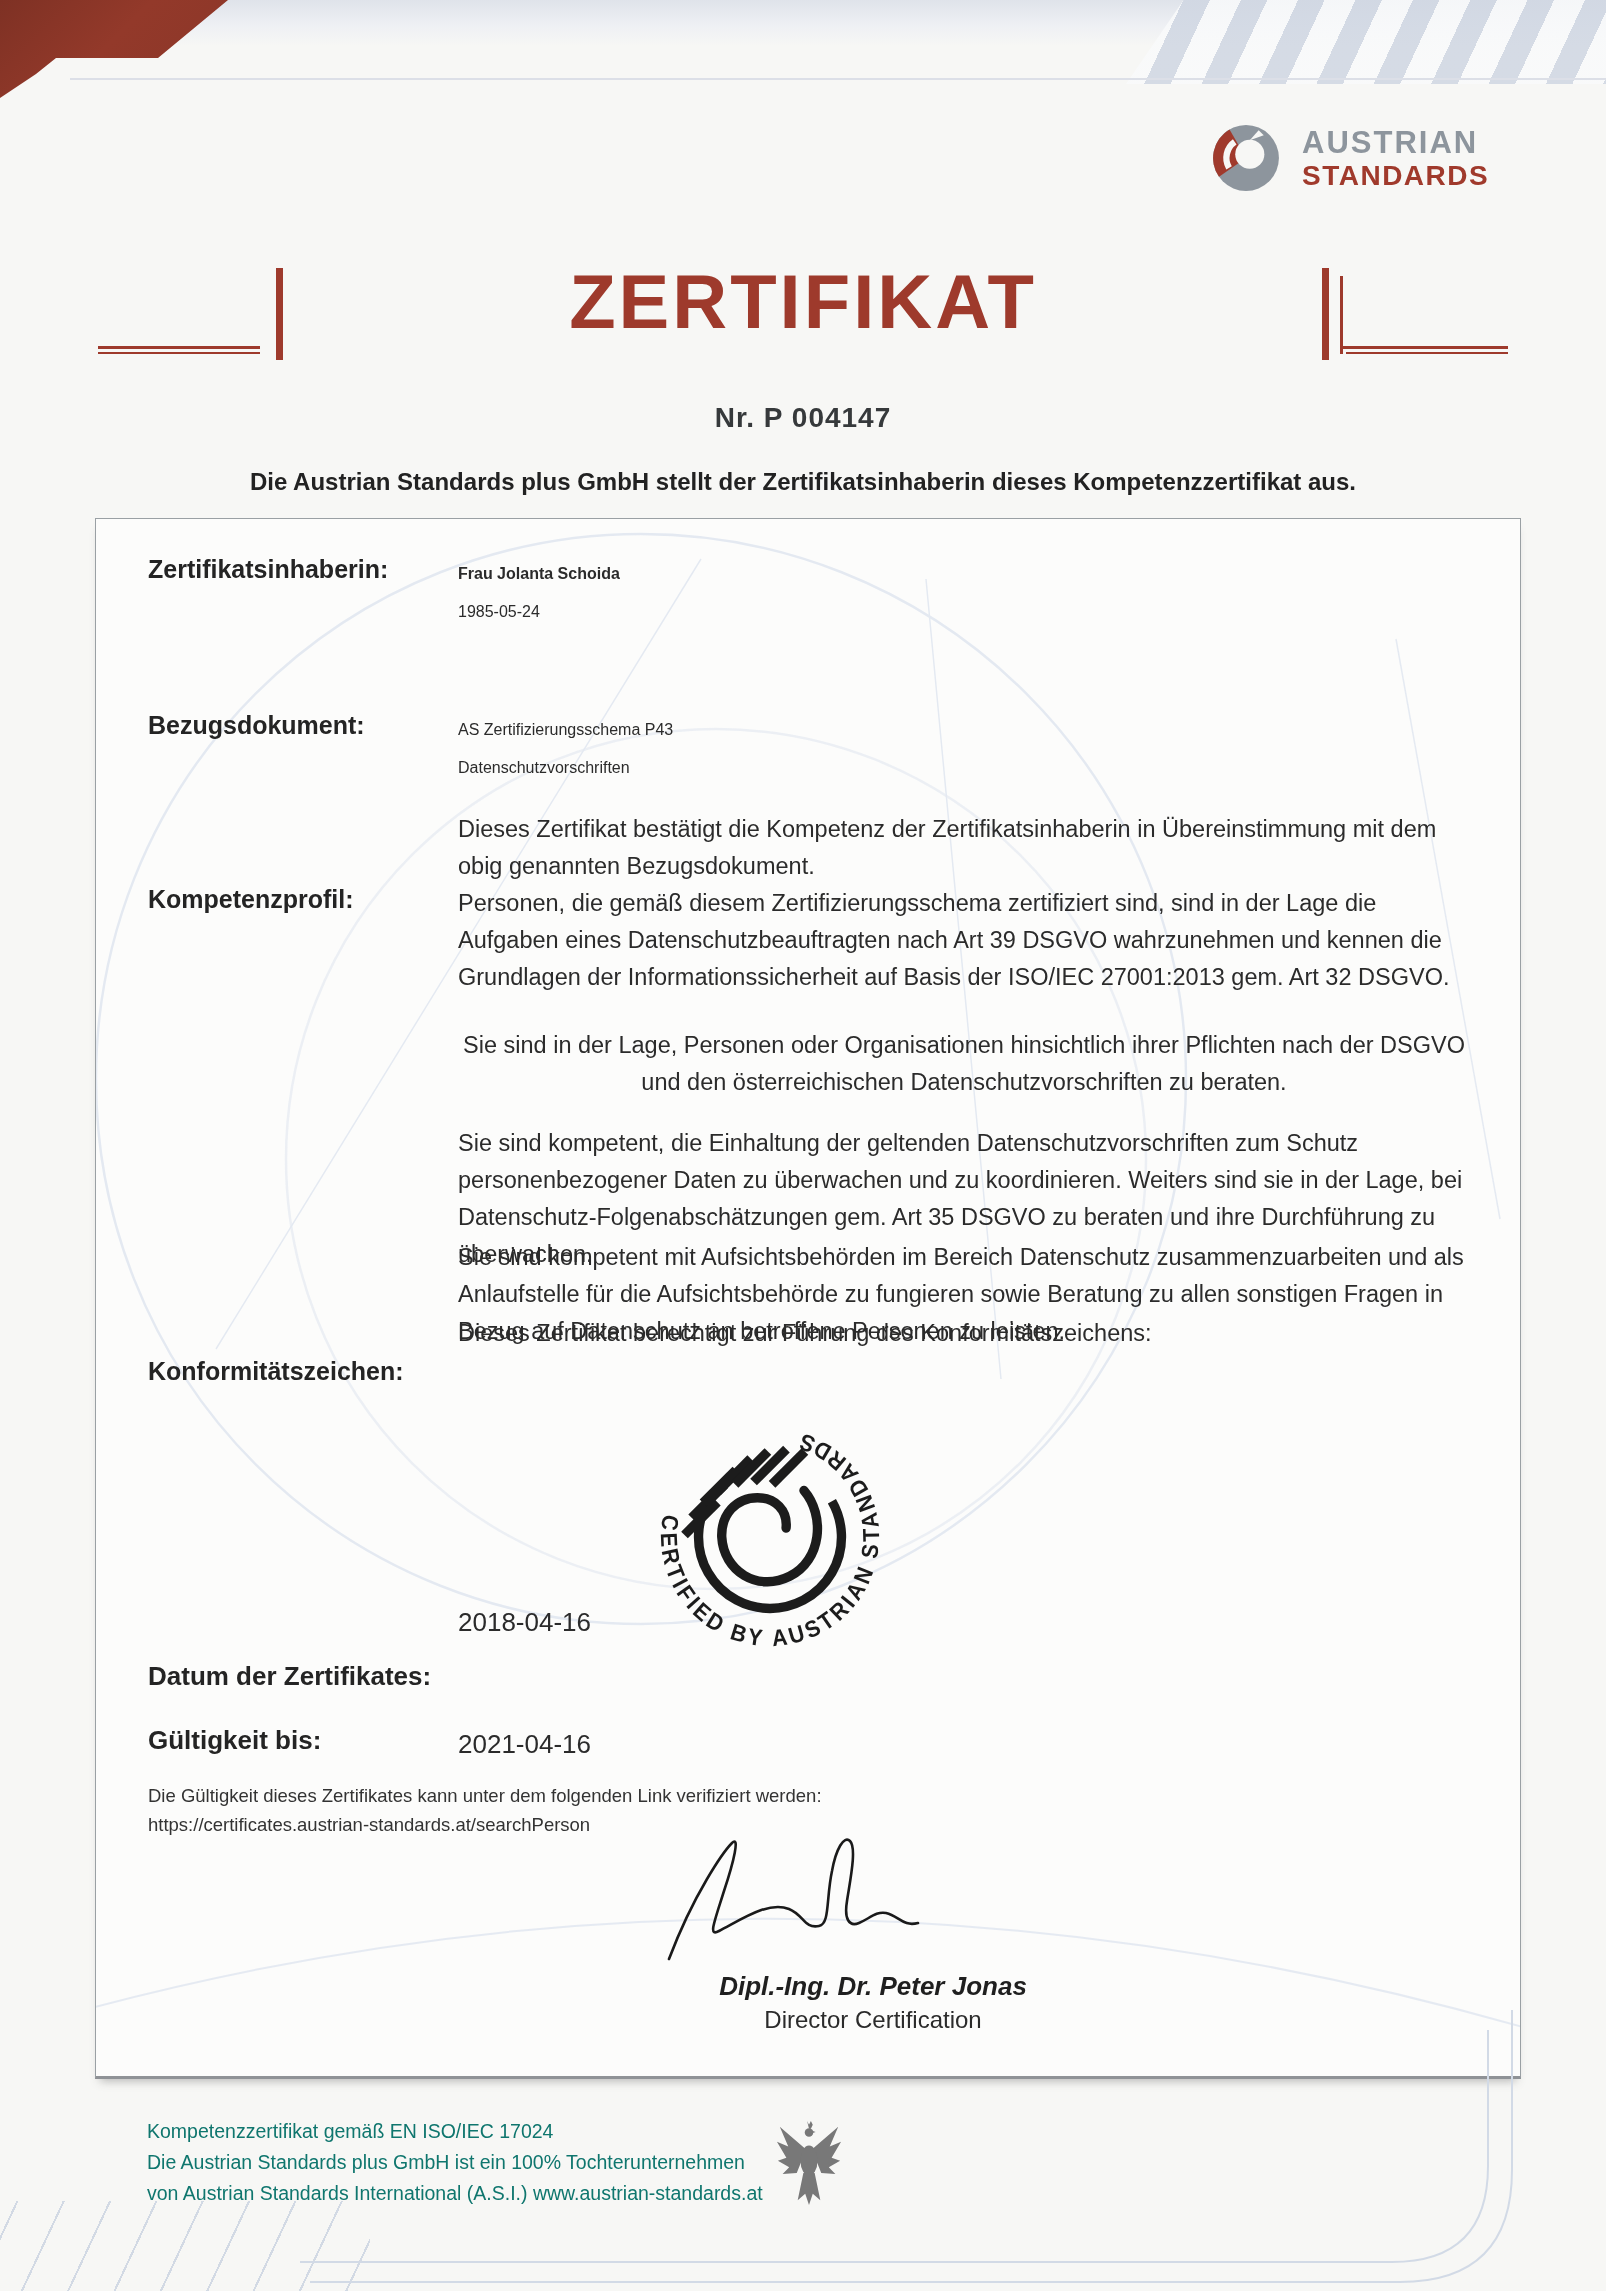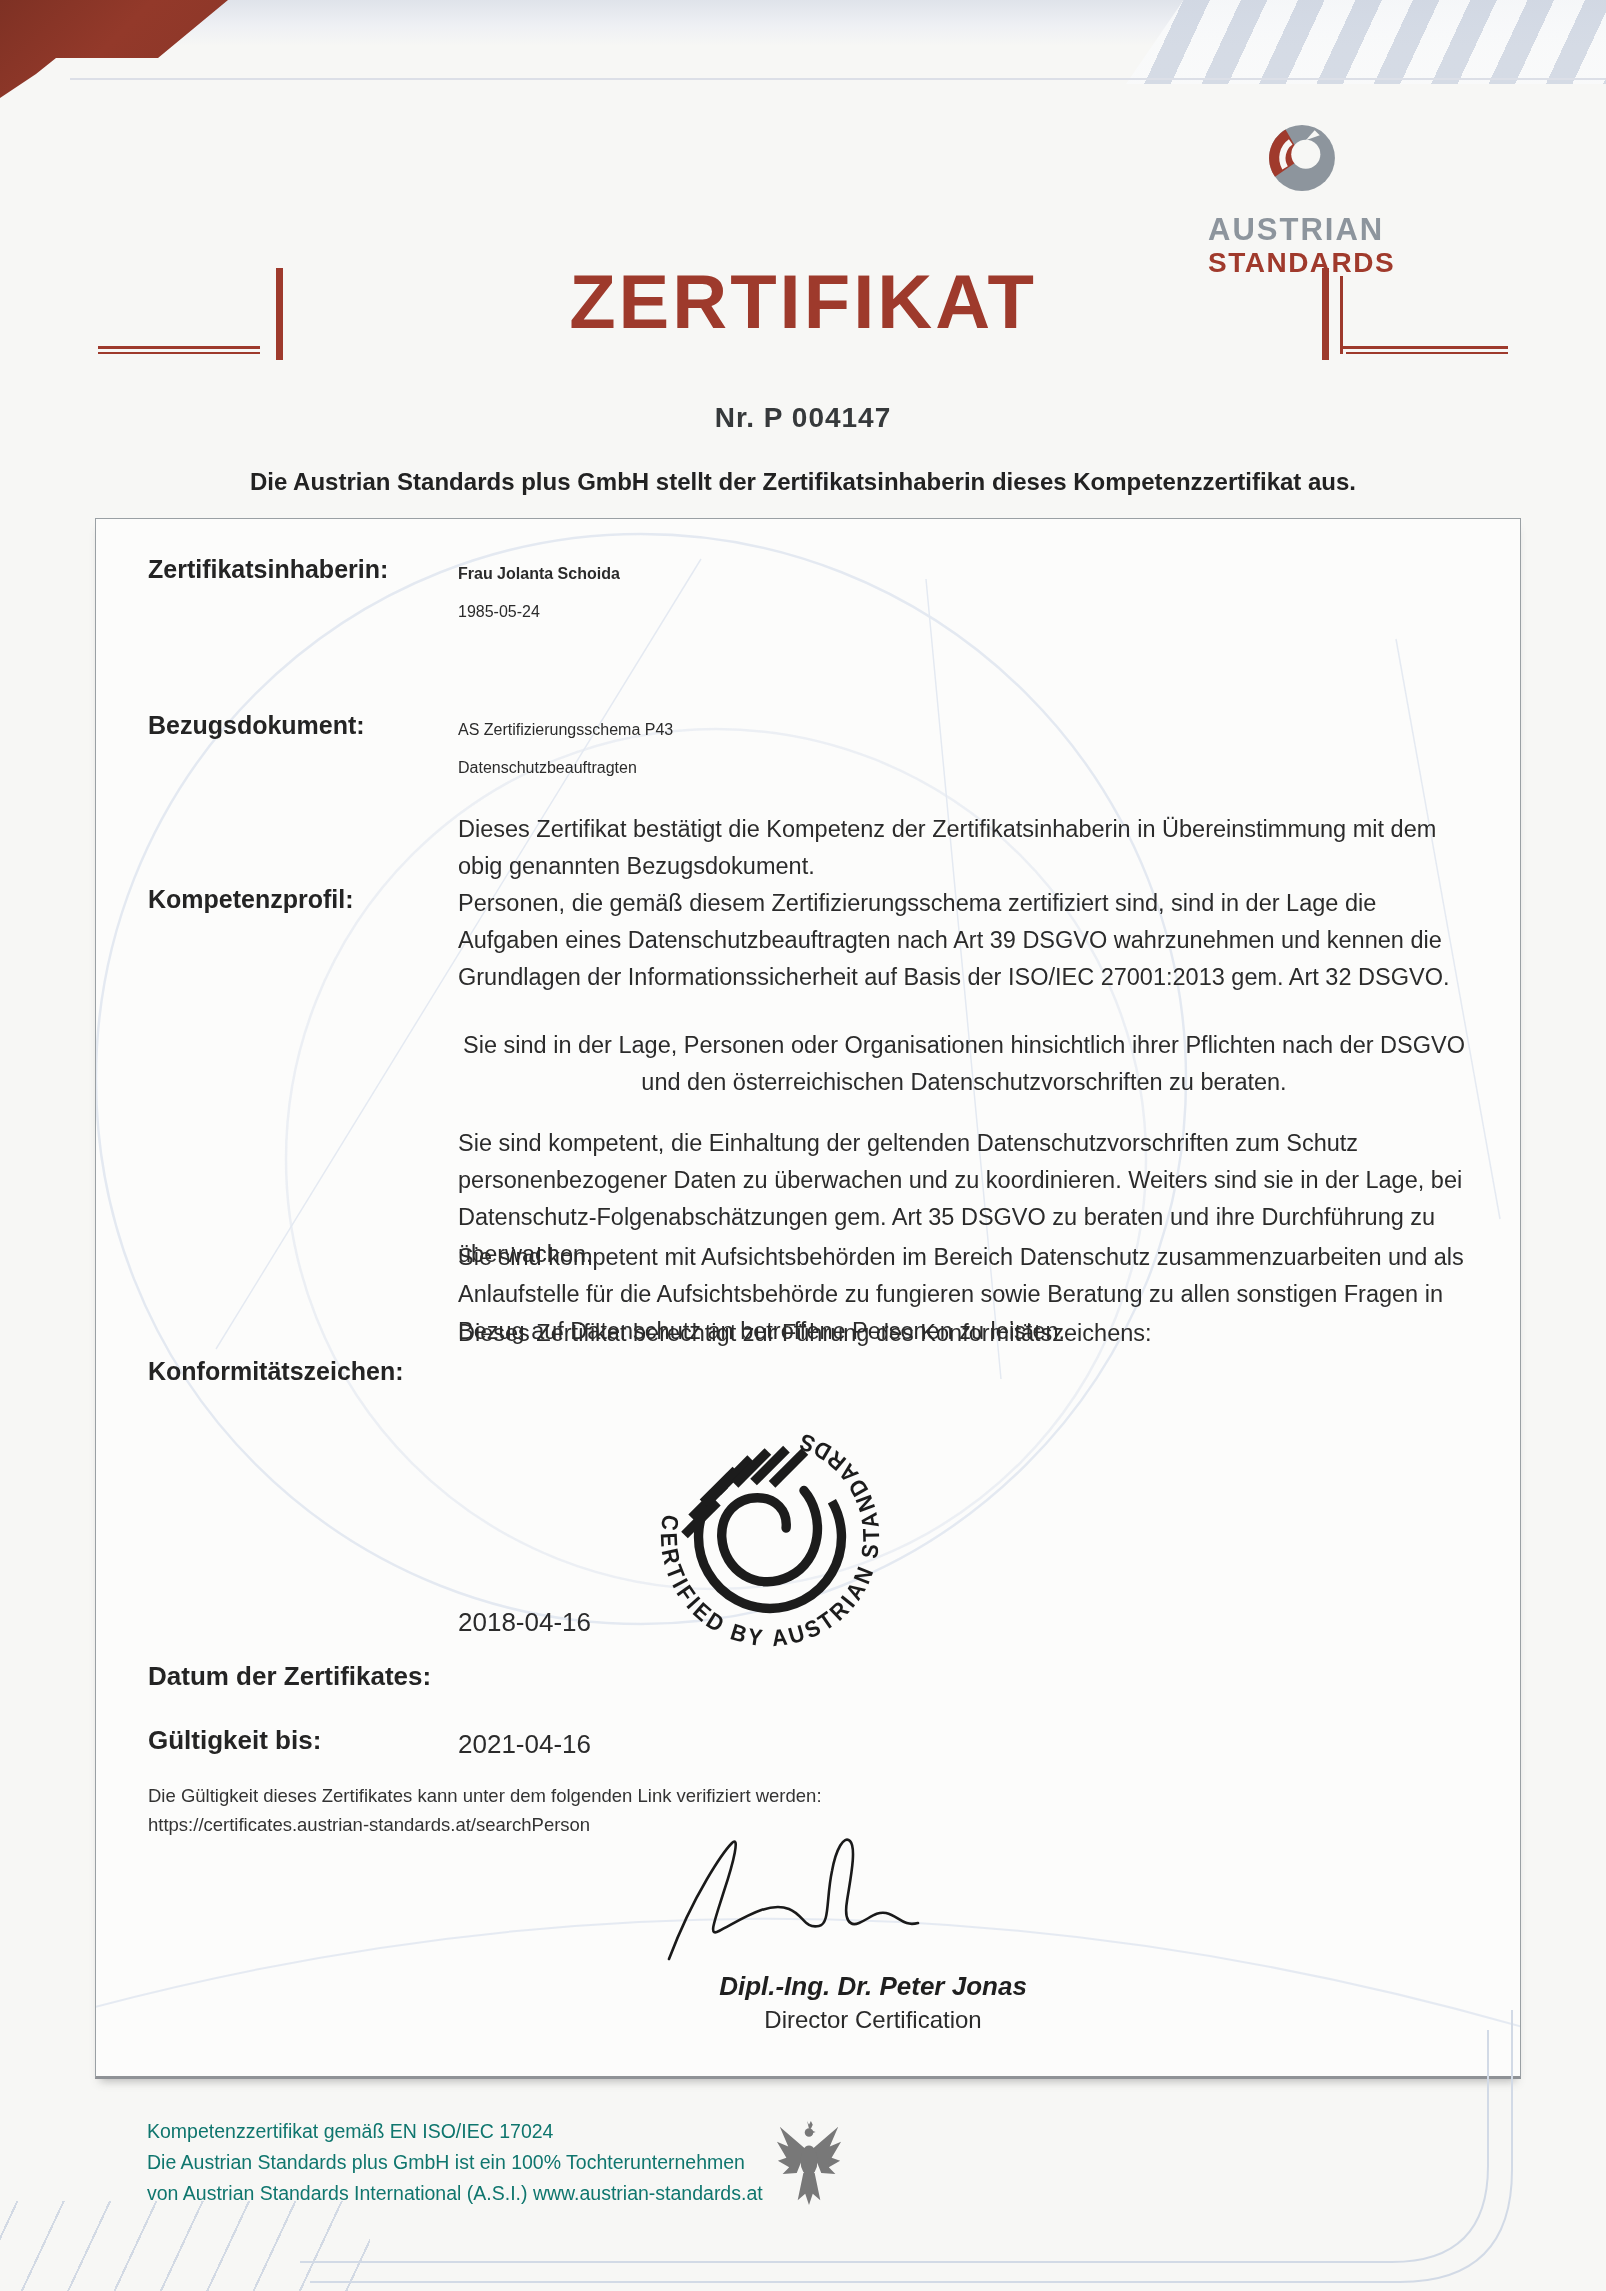--- a/index.html
+++ b/index.html
@@ -13,21 +13,21 @@
   .top-band{position:absolute;left:0;top:0;width:100%;height:46px;
     background:linear-gradient(to bottom,#dfe3ea 0%,#eef0f4 55%,#f7f7f5 100%);}
   .corner-accent{position:absolute;left:0;top:0;width:240px;height:100px;
     background:linear-gradient(135deg,#7e3124 0%,#93392a 45%,#8a3628 100%);
     clip-path:polygon(0 0,228px 0,158px 58px,56px 58px,36px 74px,0 98px);}
   .thin-line-h{position:absolute;height:2px;background:#dcdfe7;}
   .stripes-tr{position:absolute;right:0;top:0;width:480px;height:84px;
     background:repeating-linear-gradient(115deg,#cfd6e2 0 24px,#f9fafb 24px 52px);
     clip-path:polygon(12% 0,100% 0,100% 100%,0 100%);opacity:.85;}
   
-  .brand{position:absolute;left:1208px;top:120px;display:flex;align-items:center;gap:18px;flex-direction:column;}
+  .brand{position:absolute;left:1208px;top:120px;display:flex;align-items:center;gap:18px;}
   .brand .words{line-height:1;}
   .brand .w1{font-size:31px;letter-spacing:2px;color:#8d959d;font-weight:bold;}
   .brand .w2{font-size:28px;letter-spacing:1.5px;color:#a03a2c;font-weight:bold;margin-top:4px;}
   
   .title{position:absolute;left:0;top:258px;width:100%;text-align:center;
     font-size:76px;font-weight:bold;letter-spacing:3px;color:#9e3a2c;}
   .flourish{position:absolute;background:#9e3a2c;}
   .cert-no{position:absolute;left:0;top:402px;width:100%;text-align:center;
     font-size:28px;font-weight:bold;color:#36393b;letter-spacing:1px;}
   .intro{position:absolute;left:0;top:468px;width:100%;text-align:center;
@@ -100,21 +100,21 @@
         <line x1="1300" y1="120" x2="1404" y2="700" stroke-width="1.5"></line>
       </g>
     </svg>
 
     <div class="lbl" style="top:36px;">Zertifikatsinhaberin:</div>
     <div class="val bold" style="top:36px;">Frau Jolanta Schoida</div>
     <div class="val" style="top:74px;">1985-05-24</div>
 
     <div class="lbl" style="top:192px;">Bezugsdokument:</div>
     <div class="val" style="top:192px;">AS Zertifizierungsschema P43</div>
-    <div class="val" style="top:230px;">Datenschutzbeauftragten</div>
+    <div class="val" style="top:230px;">Datenschutzvorschriften</div>
     <div class="para" style="top:292px;">Dieses Zertifikat bestätigt die Kompetenz der Zertifikatsinhaberin in Übereinstimmung mit dem obig genannten Bezugsdokument.</div>
 
     <div class="lbl" style="top:366px;">Kompetenzprofil:</div>
     <div class="para" style="top:366px;">Personen, die gemäß diesem Zertifizierungsschema zertifiziert sind, sind in der Lage die Aufgaben eines Datenschutzbeauftragten nach Art 39 DSGVO wahrzunehmen und kennen die Grundlagen der Informationssicherheit auf Basis der ISO/IEC 27001:2013 gem. Art 32 DSGVO.</div>
     <div class="para" style="top:508px;text-align:center;">Sie sind in der Lage, Personen oder Organisationen hinsichtlich ihrer Pflichten nach der DSGVO und den österreichischen Datenschutzvorschriften zu beraten.</div>
     <div class="para" style="top:606px;">Sie sind kompetent, die Einhaltung der geltenden Datenschutzvorschriften zum Schutz personenbezogener Daten zu überwachen und zu koordinieren. Weiters sind sie in der Lage, bei Datenschutz-Folgenabschätzungen gem. Art 35 DSGVO zu beraten und ihre Durchführung zu überwachen.</div>
     <div class="para" style="top:720px;">Sie sind kompetent mit Aufsichtsbehörden im Bereich Datenschutz zusammenzuarbeiten und als Anlaufstelle für die Aufsichtsbehörde zu fungieren sowie Beratung zu allen sonstigen Fragen in Bezug auf Datenschutz an betroffene Personen zu leisten.</div>
 
     <div class="lbl" style="top:838px;">Konformitätszeichen:</div>
     <div class="para" style="top:796px;">Dieses Zertifikat berechtigt zur Führung des Konformitätszeichens:</div>

